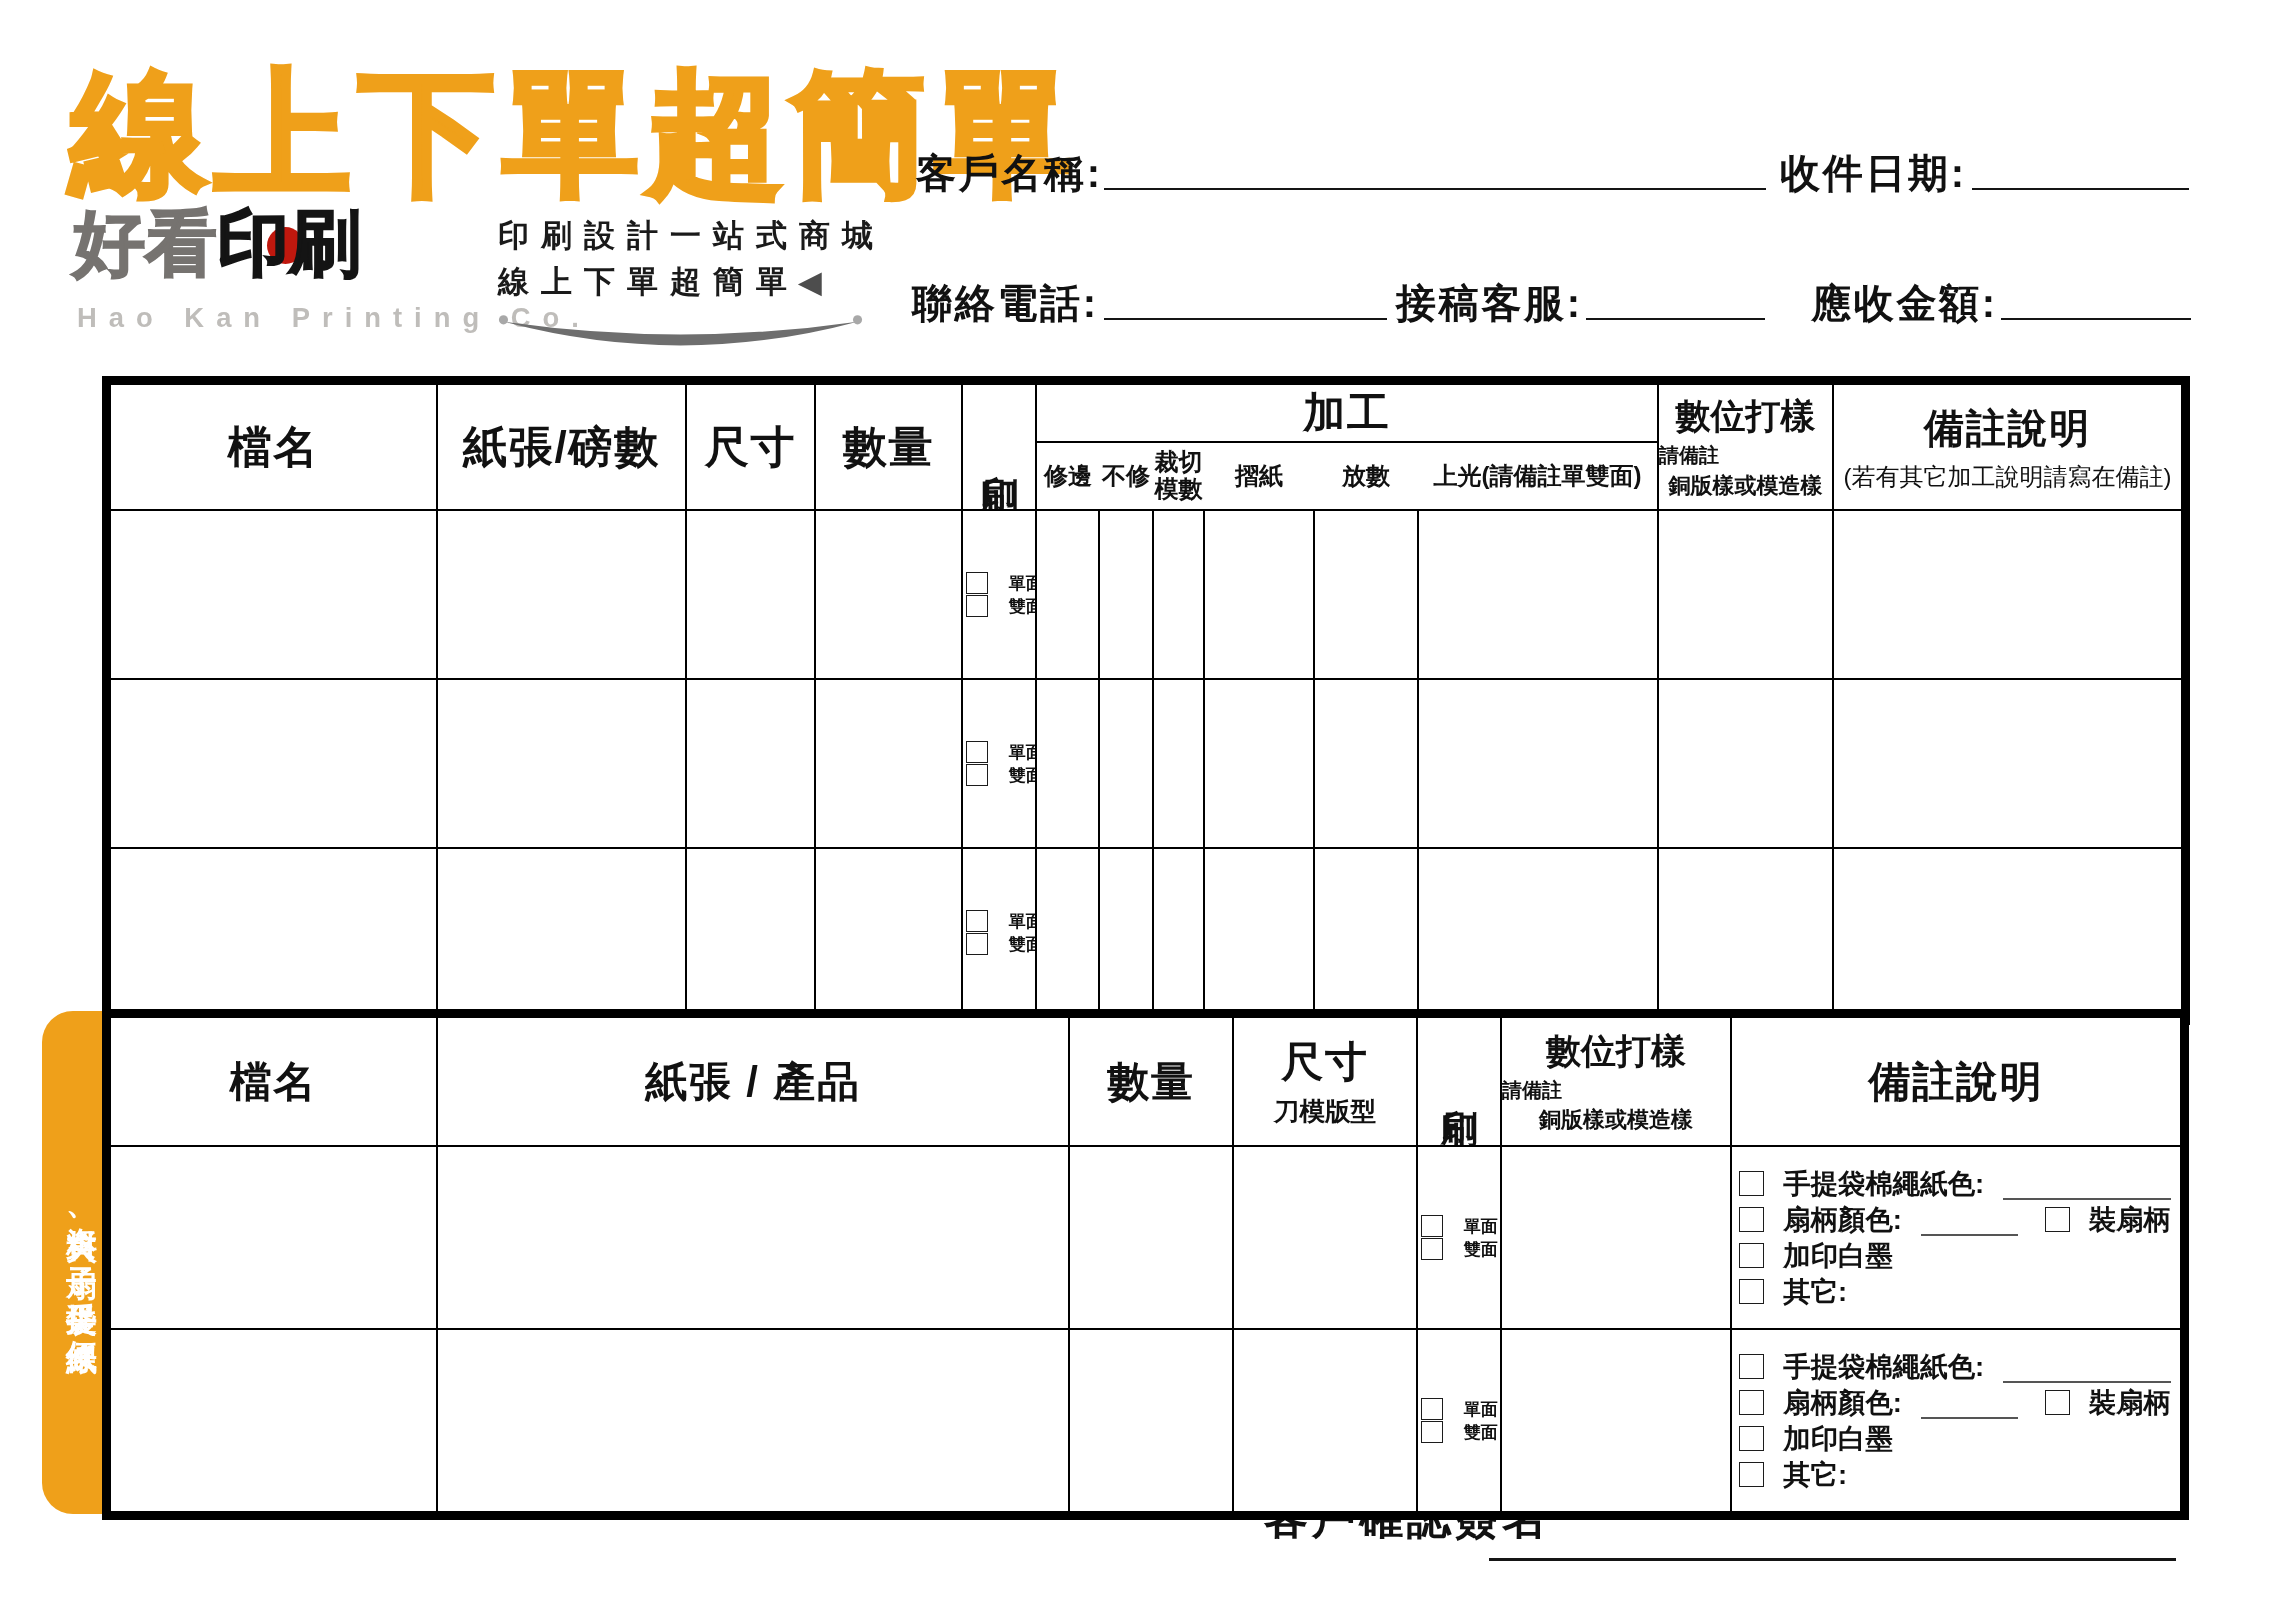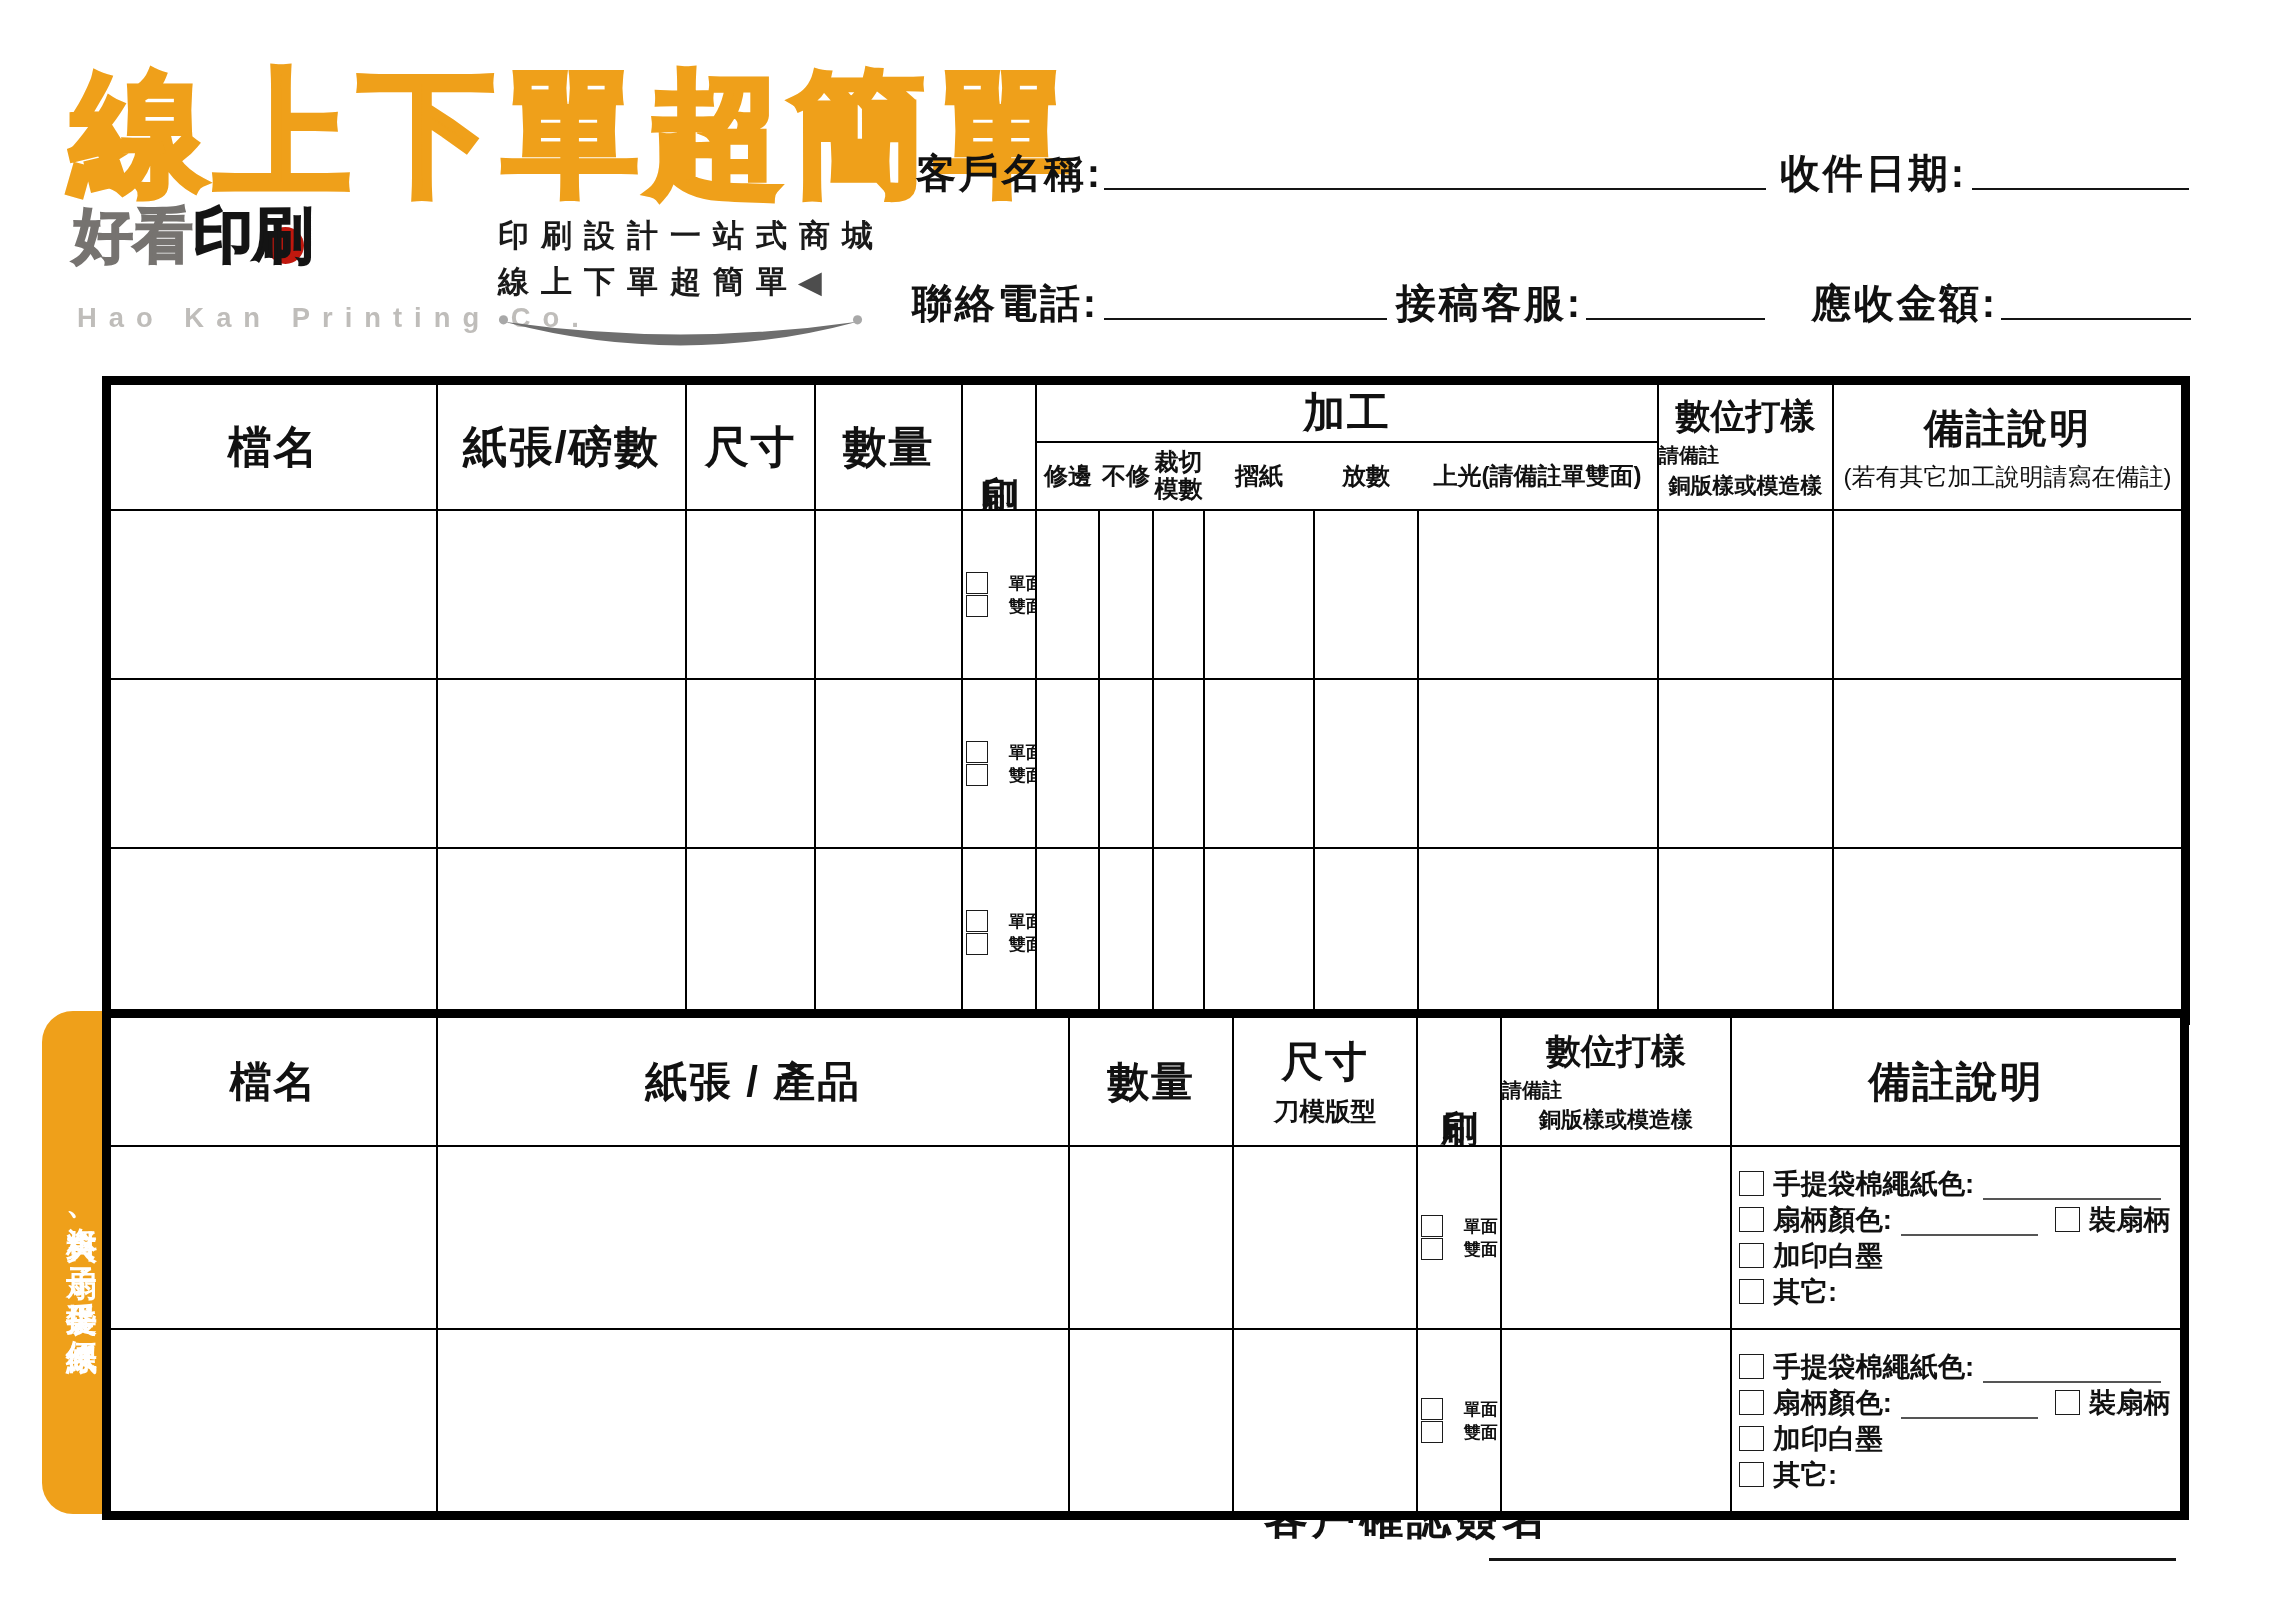--- a/index.html
+++ b/index.html
@@ -7,21 +7,21 @@
     width:2288px; height:1615px; position:relative; background:#ffffff;
     font-family:"Liberation Sans", sans-serif; color:#111; overflow:hidden;
   }
   .abs { position:absolute; }
 
   
   .main-title {
     left:71px; top:44px; font-size:135px; font-weight:900; letter-spacing:9.1px;
     color:#EFA01A; -webkit-text-stroke:5.5px #EFA01A; white-space:nowrap;
   }
-  .logo-cjk { left:73px; top:196px; font-size:60px; font-weight:900; white-space:nowrap;
+  .logo-cjk { left:73px; top:196px; font-size:72px; font-weight:900; white-space:nowrap;
     -webkit-text-stroke:1.8px currentColor; z-index:1; }
   .logo-cjk .g { color:#767370; -webkit-text-stroke:1.8px #767370; }
   .logo-cjk .b { color:#141414; -webkit-text-stroke:1.8px #141414; }
   .logo-dot { left:267px; top:227px; width:37px; height:37px; border-radius:50%;
     background:#C0180E; z-index:0; }
   .logo-en { left:77px; top:302px; font-size:27.4px; font-weight:700; letter-spacing:12px;
     color:#BFBDBA; white-space:nowrap;text-align:right; }
   .tagline { font-size:31px; font-weight:700; letter-spacing:12px; color:#1a1a1a; white-space:nowrap; }
   .tag1 { left:498px; top:215px; }
   .tag2 { left:498px; top:261px; }
@@ -49,21 +49,21 @@
   .rem-note  { font-size:24px; font-weight:500; text-align:center; margin-top:5.5px; letter-spacing:0; }
   .size-note { font-size:25.6px; font-weight:600; text-align:center; margin-top:3.7px; }
 
   .cbcol { height:100%; display:flex; flex-direction:column; justify-content:space-evenly;
     align-items:flex-start; padding-left:2.7px; box-sizing:border-box; }
   .cbrow { display:flex; align-items:center; gap:21px; font-size:17px; font-weight:600; white-space:nowrap; }
   .cb { width:20px; height:20px; border:1.8px solid #1c1c1c; background:#fff; flex:none; display:inline-block; }
 
   .remarks { height:100%; box-sizing:border-box; padding:7.3px 9.1px 7.3px 7.3px; display:flex;
     flex-direction:column; justify-content:space-between; font-size:27.4px; font-weight:600; }
-  .remarks .cbrow { font-size:27.4px; gap:9px; }
+  .remarks .cbrow { font-size:27.4px; gap:19px; }
   .remarks .cb { width:23px; height:23px; }
   .wl { border-bottom:2.7px solid #555; height:31px; }
   .wl-fixed { width:178px; }
   .wl-grow { flex:1 1 auto; margin-right:7.3px; }
 
   .side-tab { left:42px; top:1011px; width:79px; height:503px; background:#EFA01A;
     border-radius:31px 0 0 31px; z-index:1; display:flex; align-items:center; justify-content:center; }
   .side-tab-text { writing-mode:vertical-rl; text-orientation:upright; color:#fff;
     font-size:31px; font-weight:700; letter-spacing:1.8px; line-height:1; }
 

